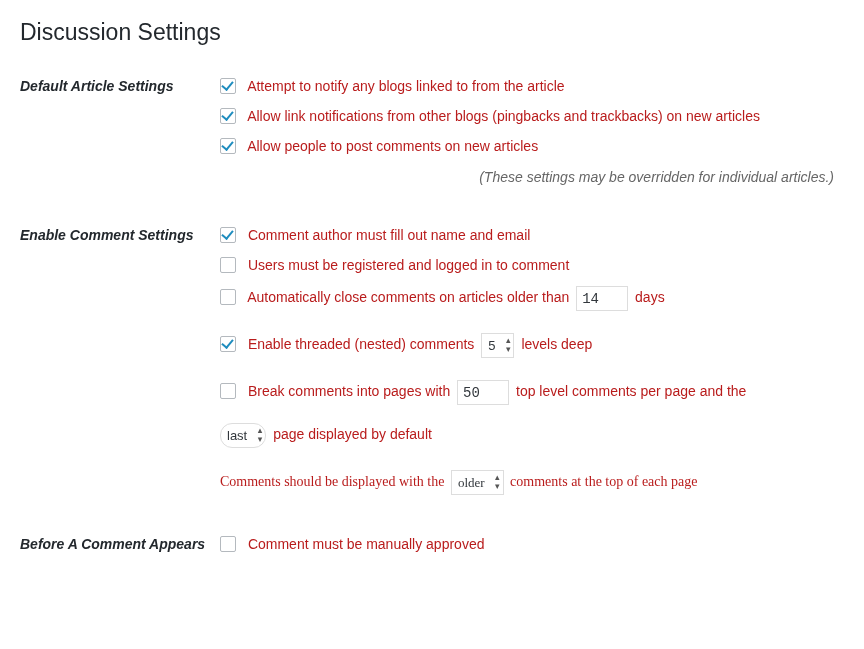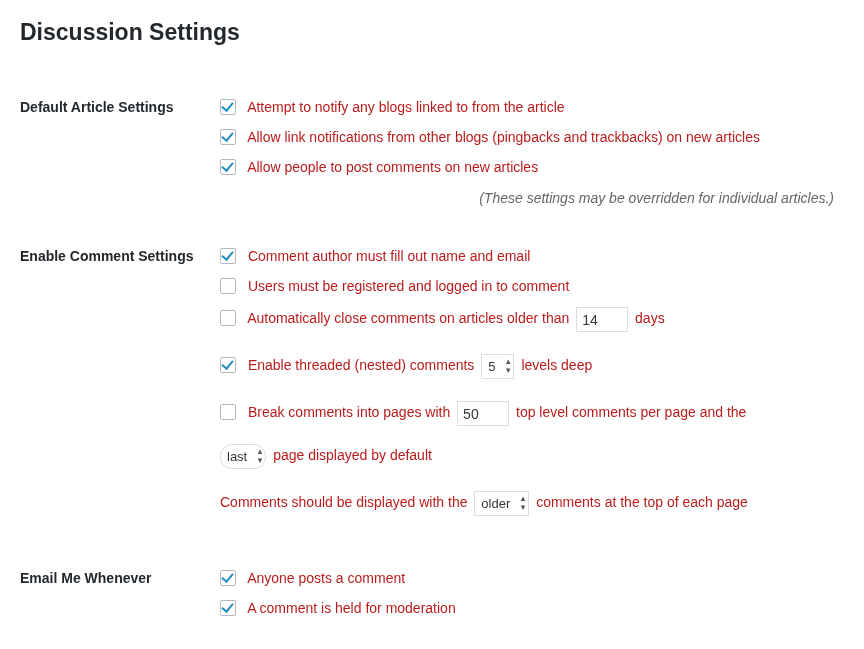--- a/index.html
+++ b/index.html
@@ -9,53 +9,54 @@
     font-family: -apple-system, "Helvetica Neue", Helvetica, Arial, sans-serif;
     font-size: 13px;
     color: #444;
     background: #fff;
   }
   .wrap {
     padding: 10px 20px 40px 20px;
   }
   h1.page-title {
     font-size: 23px;
-    font-weight: 700;
+    font-weight: 400;
     color: #23282d;
-    margin: 0 0 28px 0;
+    margin: 0 0 7px 0;
     padding: 9px 0 4px 0;
   }
   table.form-table {
     width: 100%;
     border-collapse: collapse;
   }
   table.form-table > tbody > tr > th,
   table.form-table > tbody > tr > td {
     text-align: left;
     vertical-align: top;
     padding: 20px 10px 20px 0;
     font-size: 14px;
     line-height: 1.3;
   }
   table.form-table > tbody > tr > th {
     width: 200px;
     font-weight: 600;
     color: #23282d;
     padding-left: 0;
+    font-style: italic;
   }
   label.row-label {
     display: block;
     margin-bottom: 12px;
     color: #444;
   }
   label.row-label:last-child { margin-bottom: 0; }
   .inline-row {
     margin-bottom: 22px;
   }
-  .inline-row:last-child { margin-bottom: 13px; }
+  .inline-row:last-child { margin-bottom: 0; font-family: Liberation Serif, serif; }
 
   .cb {
     position: relative;
     display: inline-block;
     width: 16px;
     height: 16px;
     border: 1px solid #b4b9be;
     border-radius: 2px;
     background: #fff;
     vertical-align: -3px;
@@ -77,20 +78,21 @@
   input.num {
     width: 52px;
     height: 25px;
     padding: 2px 5px;
     border: 1px solid #ddd;
     font-size: 14px;
     background: #fff;
     color: #32373c;
     margin: 0 3px;
     vertical-align: middle;
+    font-family: Liberation Mono, monospace;
   }
 
   .select {
     display: inline-block;
     height: 25px;
     border: 1px solid #ddd;
     background: #fff;
     padding: 2px 18px 2px 6px;
     font-size: 13px;
     color: #32373c;
@@ -207,35 +209,20 @@
               <span class="arrows">
                   <span>▴</span>
                   <span>▾</span>
                 </span>
             </span>
             <span class="text-span">comments at the top of each page</span>
           </div>
         </td>
       </tr>
 
-      <tr>
-        <th>
-          <span>Email Me Whenever</span>
-        </th>
-        <td>
-          <label class="row-label">
-            <span class="cb checked"></span>
-            <span class="text-span">Anyone posts a comment</span>
-          </label>
-          <label class="row-label">
-            <span class="cb checked"></span>
-            <span class="text-span">A comment is held for moderation</span>
-          </label>
-        </td>
-      </tr>
 
       <tr>
         <th>
           <span>Before A Comment Appears</span>
         </th>
         <td>
           <label class="row-label">
             <span class="cb"></span>
             <span class="text-span">Comment must be manually approved</span>
           </label>

